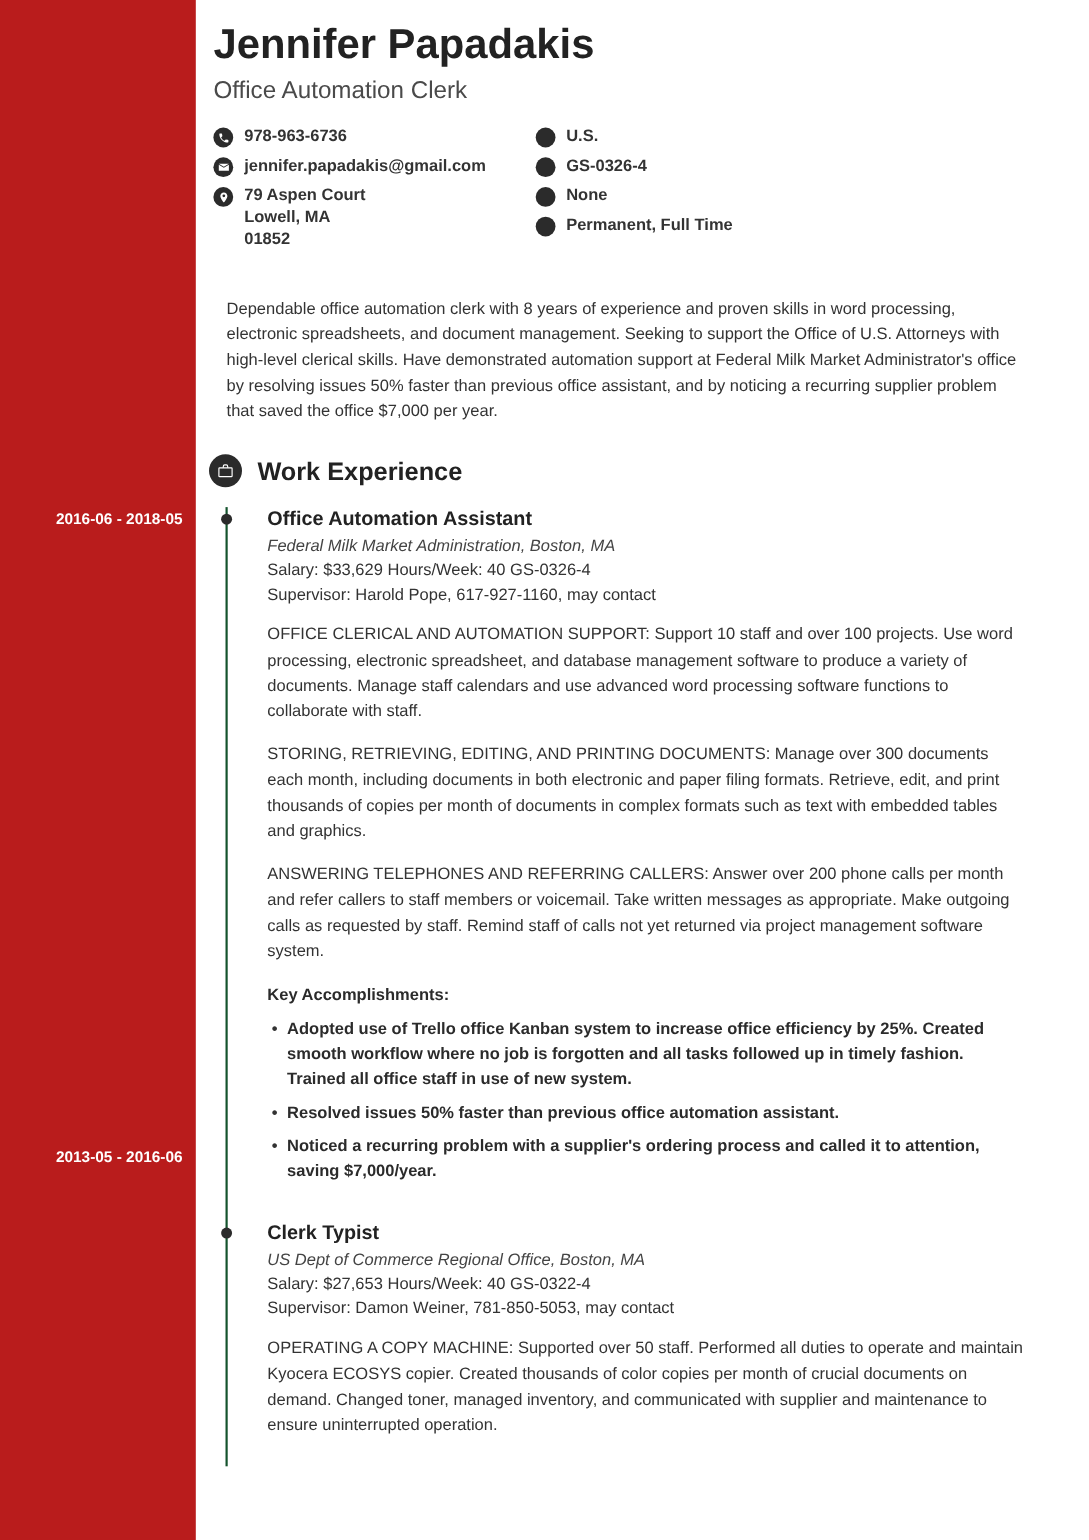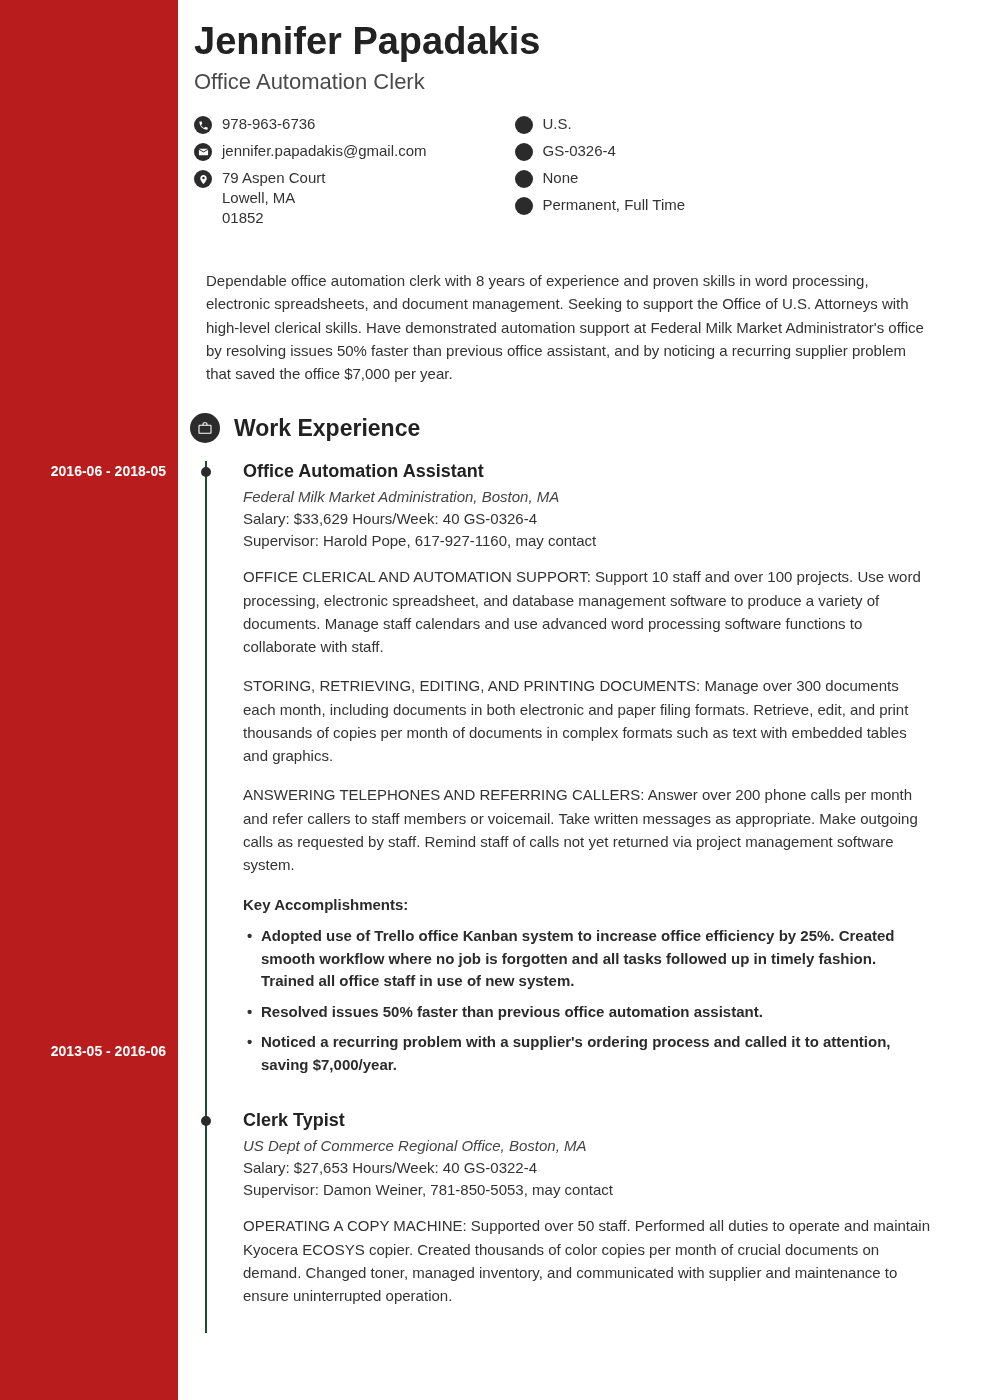--- a/index.html
+++ b/index.html
@@ -3,21 +3,21 @@
 <meta charset="utf-8">
 <style>
 * { margin: 0; padding: 0; box-sizing: border-box; }
 body { font-family: Arial, Helvetica, sans-serif; font-size: 15px; color: #2b2b2b; background: #fff; }
 .page { display: flex; width: 990px; min-height: 1400px; }
 .sidebar { width: 178px; background: #b91c1c; padding-top: 455px; }
 .date-col { color: #fff; font-weight: bold; font-size: 14px; text-align: right; padding-right: 12px; }
 .main { flex: 1; padding: 20px 60px 20px 16px; }
 .name { font-size: 38px; font-weight: bold; margin-bottom: 6px; color: #222; }
 .title { font-size: 22px; color: #4a4a4a; margin-bottom: 20px; }
-.contact-row { display: flex; gap: 88px; margin-bottom: 40px; }
+.contact-row { display: flex; gap: 45px; margin-bottom: 40px; font-weight: bold; }
 .contact-col { display: flex; flex-direction: column; gap: 8px; }
 .contact-item { display: flex; align-items: flex-start; gap: 10px; font-size: 15px; color: #333; }
 .icon-circle { width: 18px; height: 18px; border-radius: 50%; background: #2b2b2b; display: inline-flex; align-items: center; justify-content: center; flex-shrink: 0; margin-top: 1px; }
 .icon-circle svg { width: 11px; height: 11px; fill: #fff; }
 .dot { width: 18px; height: 18px; border-radius: 50%; background: #2b2b2b; flex-shrink: 0; margin-top: 1px; }
 .addr-lines div { margin-bottom: 3px; }
 .summary { font-size: 15px; line-height: 1.55; color: #333; margin-bottom: 18px; margin-left: 12px; }
 .section-header { display: flex; align-items: center; gap: 14px; margin-left: -4px; margin-bottom: 18px; margin-top: 28px; }
 .section-icon { width: 30px; height: 30px; border-radius: 50%; background: #2b2b2b; display: inline-flex; align-items: center; justify-content: center; }
 .section-icon svg { width: 16px; height: 16px; fill: none; stroke: #fff; stroke-width: 1.6; }

